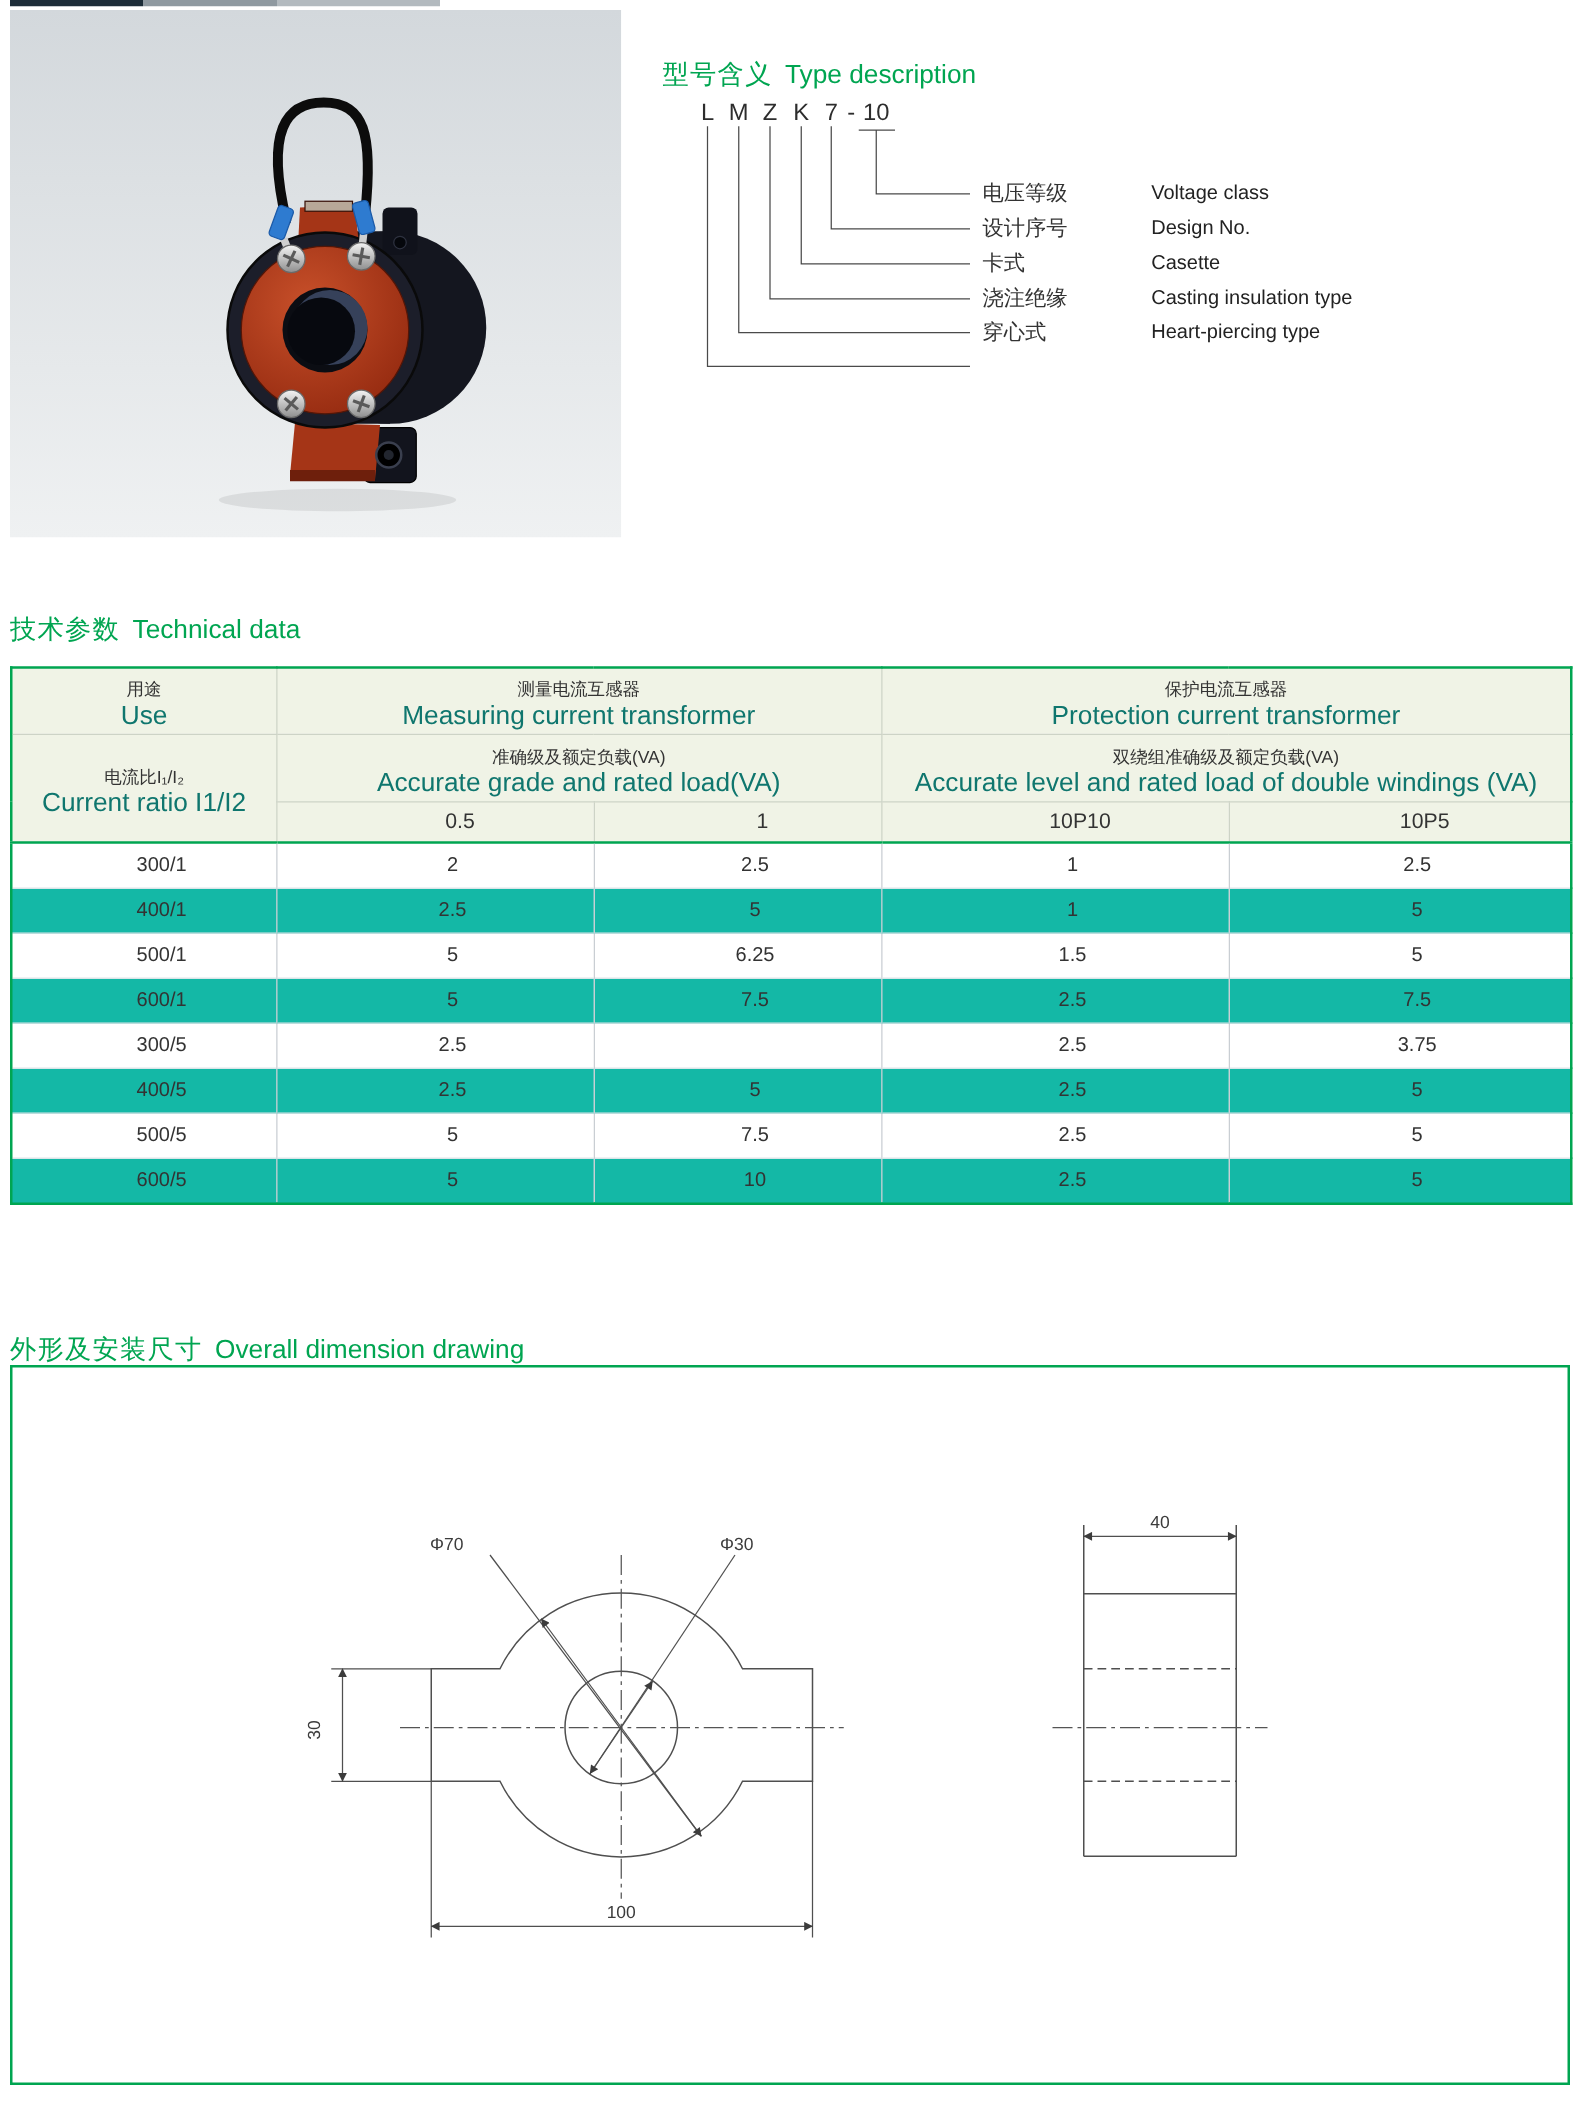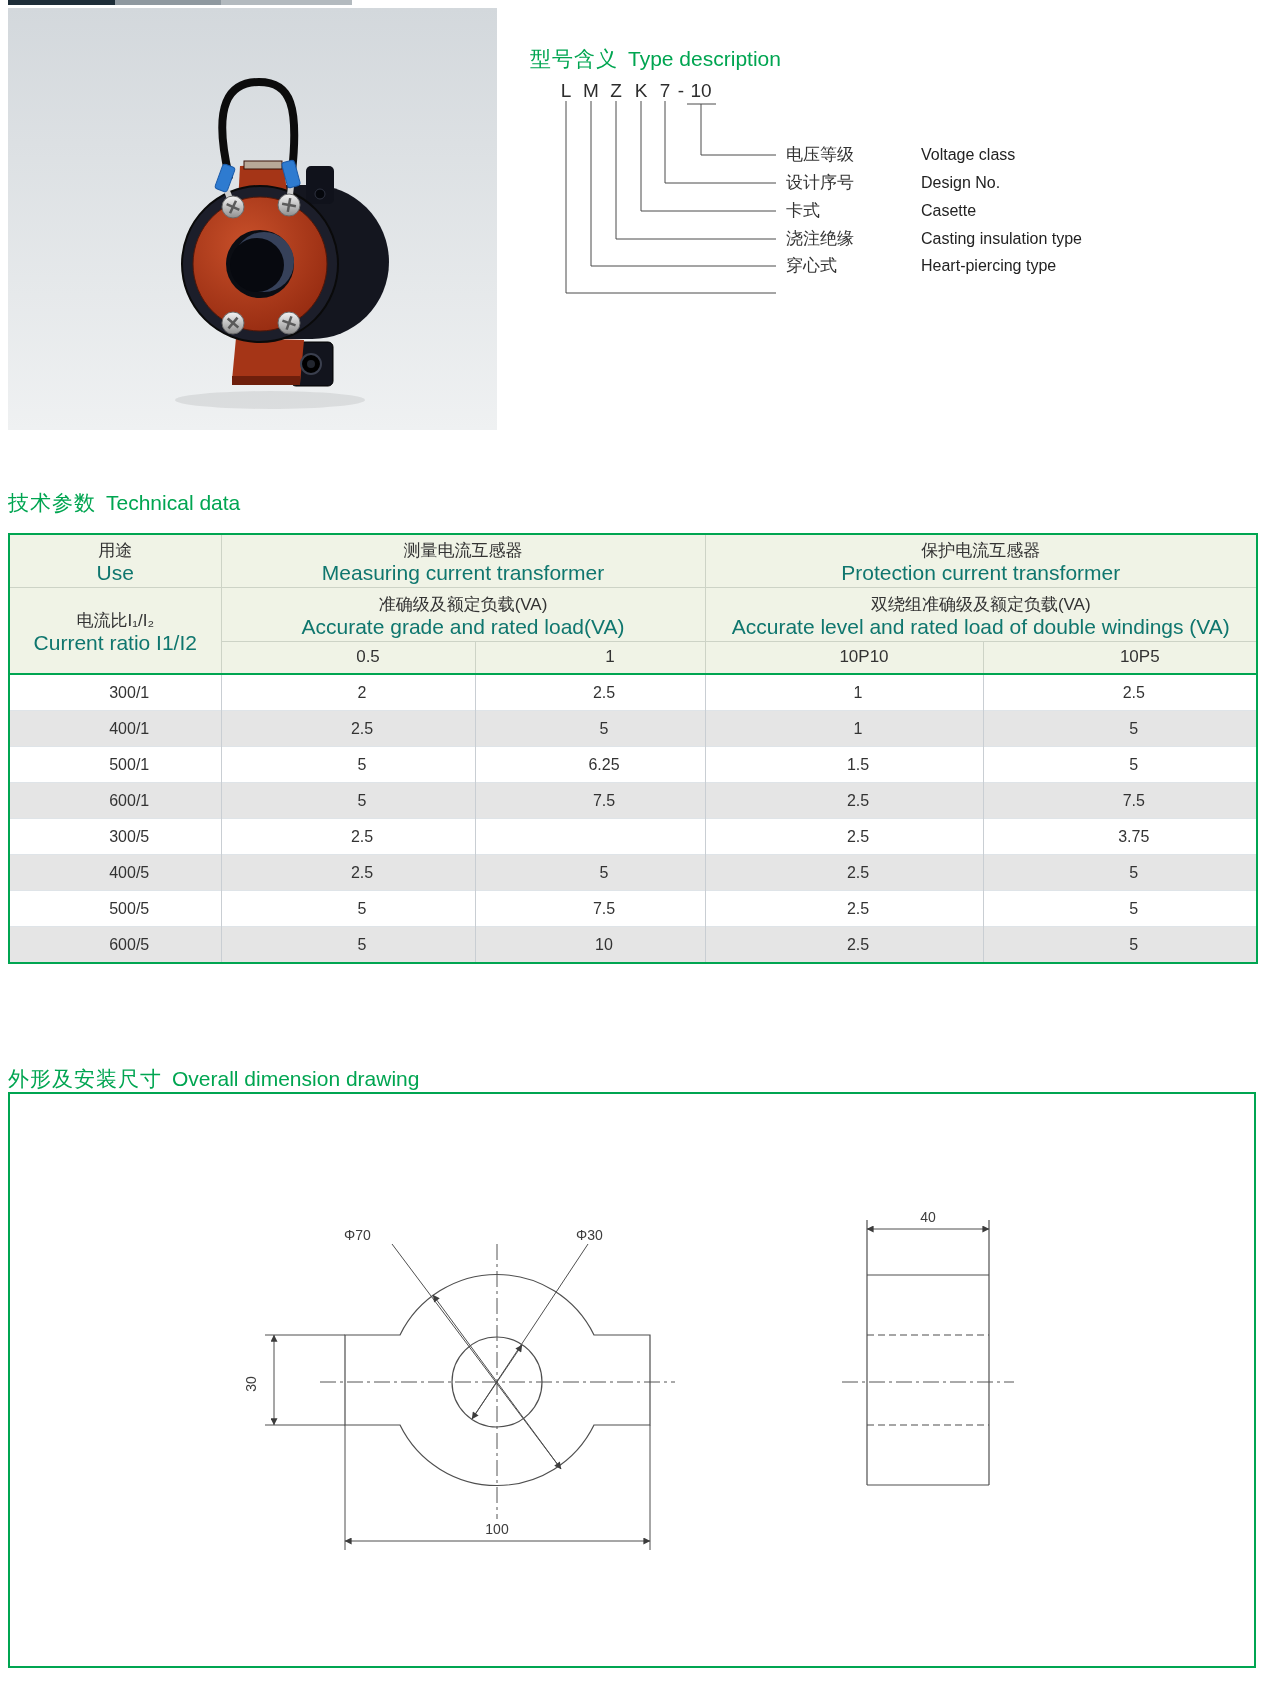--- a/index.html
+++ b/index.html
@@ -19,31 +19,31 @@
   .model-token{position:absolute;top:80px;font-size:19px;color:#2d2d2d;transform:translateX(-50%);white-space:nowrap;}
   .connector-svg{position:absolute;left:530px;top:70px;width:640px;height:240px;}
   .td-row{position:absolute;left:786px;width:360px;height:24px;line-height:24px;}
   .td-row .cn{font-size:17px;color:#333;}
   .td-row .en{position:absolute;left:135px;top:0;font-size:16px;color:#222;text-align:center;}
   
   .tech-table{position:absolute;left:8px;top:533px;width:1248px;border-collapse:collapse;
     border:2px solid #00a551;table-layout:fixed;}
   .tech-table td,.tech-table th{font-weight:400;text-align:center;vertical-align:middle;padding:0;}
   .hd{background:#f0f3e6;border:1px solid #cdd3c6;}
-  .hd .cn{display:block;font-size:17px;line-height:24px;color:#333;}
+  .hd .cn{display:block;font-size:14px;line-height:24px;color:#333;}
   .hd .en{display:block;font-size:21px;line-height:19px;color:#0f766e;}
   .r1{height:53px;}
   .r2{height:54px;}
   .r3{height:33px;}
   .r3 td{font-size:17px;color:#333;padding-left:40px;}
   .sep{border-bottom:2px solid #00a551 !important;}
   .tech-table tbody td{height:35px;font-size:16px;color:#333;
     border-right:1px solid #c9ced3;border-top:1px solid #dfe4e8;padding-left:28px;}
   .tech-table tbody td:last-child{border-right:none;}
-  .tech-table tbody tr.alt{background:#e5e5e5;}
+  .tech-table tbody tr.alt{background:#14b8a6;}
   
   .draw-box{position:absolute;left:8px;top:1092px;width:1244px;height:572px;border:2px solid #00a551;background:#fff;}
   .draw-svg{display:block;}
   .dim-text{font-size:14px;fill:#3c3c3c;font-family:"Liberation Sans","DejaVu Sans",sans-serif;}
 </style>
 </head>
 <body>
 
 <div class="page">
 

